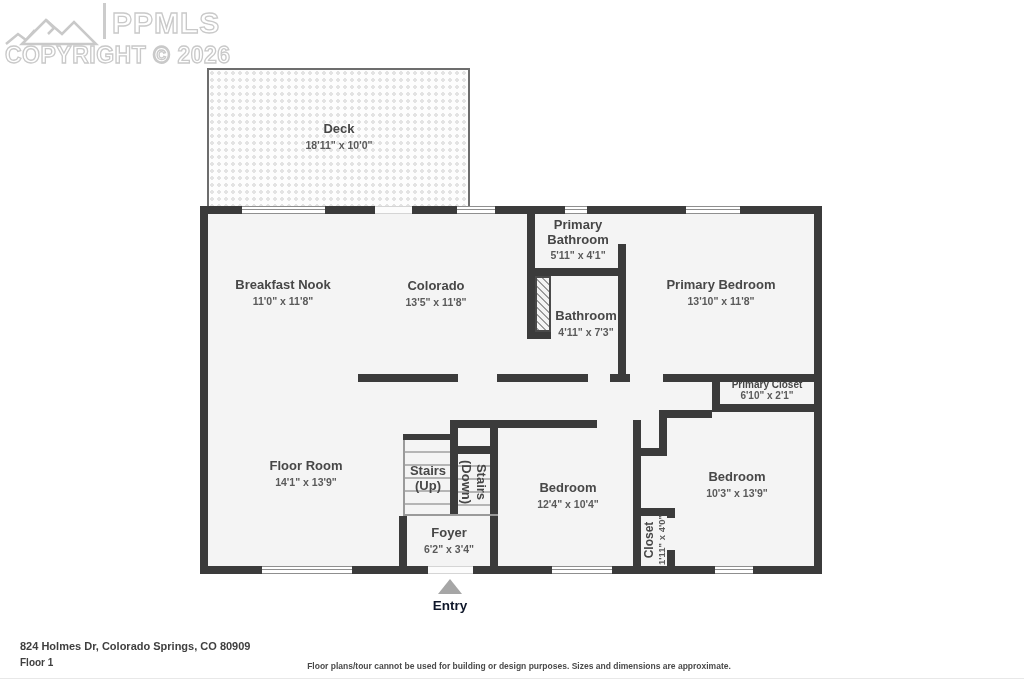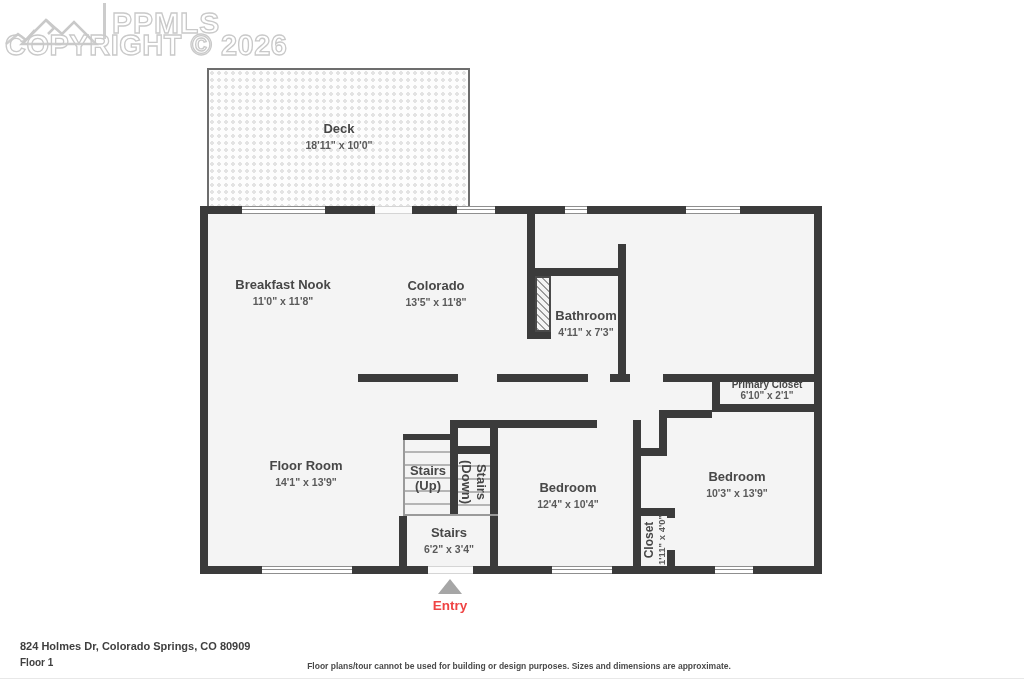--- a/index.html
+++ b/index.html
@@ -32,26 +32,26 @@
   .lbl{position:absolute;text-align:center;transform:translateX(-50%);}
   .nm{font-weight:700;font-size:13px;color:#474747;line-height:1.12;white-space:nowrap;}
   .nm.wrap{white-space:normal;}
   .dm{font-weight:600;font-size:10.5px;color:#5a5a5a;margin-top:2px;white-space:nowrap;}
   .rot{position:absolute;text-align:center;}
   .rot .inner{transform:translate(-50%,-50%) rotate(90deg);transform-origin:center;position:absolute;}
   .rot.ccw .inner{transform:translate(-50%,-50%) rotate(-90deg);}
   
   .entry-arrow{position:absolute;width:0;height:0;border-left:12px solid transparent;
     border-right:12px solid transparent;border-bottom:15px solid #a6a6a6;}
-  .entry-lbl{position:absolute;transform:translateX(-50%);font-weight:700;font-size:13.5px;color:#ef4444;}
+  .entry-lbl{position:absolute;transform:translateX(-50%);font-weight:700;font-size:13.5px;color:#0f172a;}
   
   .wm{position:absolute;left:0;top:0;width:320px;height:70px;}
   .wm-ppmls{position:absolute;left:112px;top:6px;font-size:30px;font-weight:800;letter-spacing:1px;
     color:rgba(255,255,255,0.1);-webkit-text-stroke:1.3px #c9c9c9;}
-  .wm-copy{position:absolute;left:5px;top:29px;font-size:29px;font-weight:800;letter-spacing:0.5px;
+  .wm-copy{position:absolute;left:5px;top:42px;font-size:23px;font-weight:800;letter-spacing:0.5px;
     color:rgba(255,255,255,0.1);-webkit-text-stroke:1.3px #c9c9c9;white-space:nowrap;}
   .wm-sep{position:absolute;left:103px;top:3px;width:3px;height:36px;background:#cccccc;}
   
   .addr{position:absolute;left:20px;top:640px;font-size:11px;font-weight:700;color:#3f3f3f;}
   .floor1{position:absolute;left:20px;top:657px;font-size:10px;font-weight:700;color:#3f3f3f;}
   .disclaimer{position:absolute;left:519px;top:661px;transform:translateX(-50%);
     font-size:8.5px;font-weight:700;color:#4a4a4a;white-space:nowrap;}
   .pagesep{position:absolute;left:0;top:678px;width:1024px;height:1px;background:#e8e8e8;}
 </style>
 </head>
@@ -143,26 +143,34 @@
   <div class="lbl" style="left:283px;top:278px">
     <div class="nm">Breakfast Nook</div>
     <div class="dm">11'0" x 11'8"</div>
   </div>
 
   <div class="lbl" style="left:436px;top:279px">
     <div class="nm">Colorado</div>
     <div class="dm">13'5" x 11'8"</div>
   </div>
 
+  <div class="lbl" style="left:578px;top:218px;width:100px">
+    <div class="nm wrap">Primary Bathroom</div>
+    <div class="dm">5'11" x 4'1"</div>
+  </div>
 
   <div class="lbl" style="left:586px;top:309px">
     <div class="nm">Bathroom</div>
     <div class="dm">4'11" x 7'3"</div>
   </div>
 
+  <div class="lbl" style="left:721px;top:278px">
+    <div class="nm">Primary Bedroom</div>
+    <div class="dm">13'10" x 11'8"</div>
+  </div>
 
   <div class="lbl" style="left:767px;top:379px">
     <div class="nm" style="font-size:10px">Primary Closet</div>
     <div class="dm" style="font-size:10px;margin-top:0">6'10" x 2'1"</div>
   </div>
 
   <div class="lbl" style="left:306px;top:459px">
     <div class="nm">Floor Room</div>
     <div class="dm">14'1" x 13'9"</div>
   </div>
@@ -171,21 +179,21 @@
     <div class="nm wrap">Stairs (Up)</div>
   </div>
 
   <div class="rot" style="left:473px;top:482px">
     <div class="inner" style="width:56px">
       <div class="nm wrap">Stairs (Down)</div>
     </div>
   </div>
 
   <div class="lbl" style="left:449px;top:526px">
-    <div class="nm">Stairs</div>
+    <div class="nm">Foyer</div>
     <div class="dm">6'2" x 3'4"</div>
   </div>
 
   <div class="lbl" style="left:568px;top:481px">
     <div class="nm">Bedroom</div>
     <div class="dm">12'4" x 10'4"</div>
   </div>
 
   <div class="lbl" style="left:737px;top:470px">
     <div class="nm">Bedroom</div>

